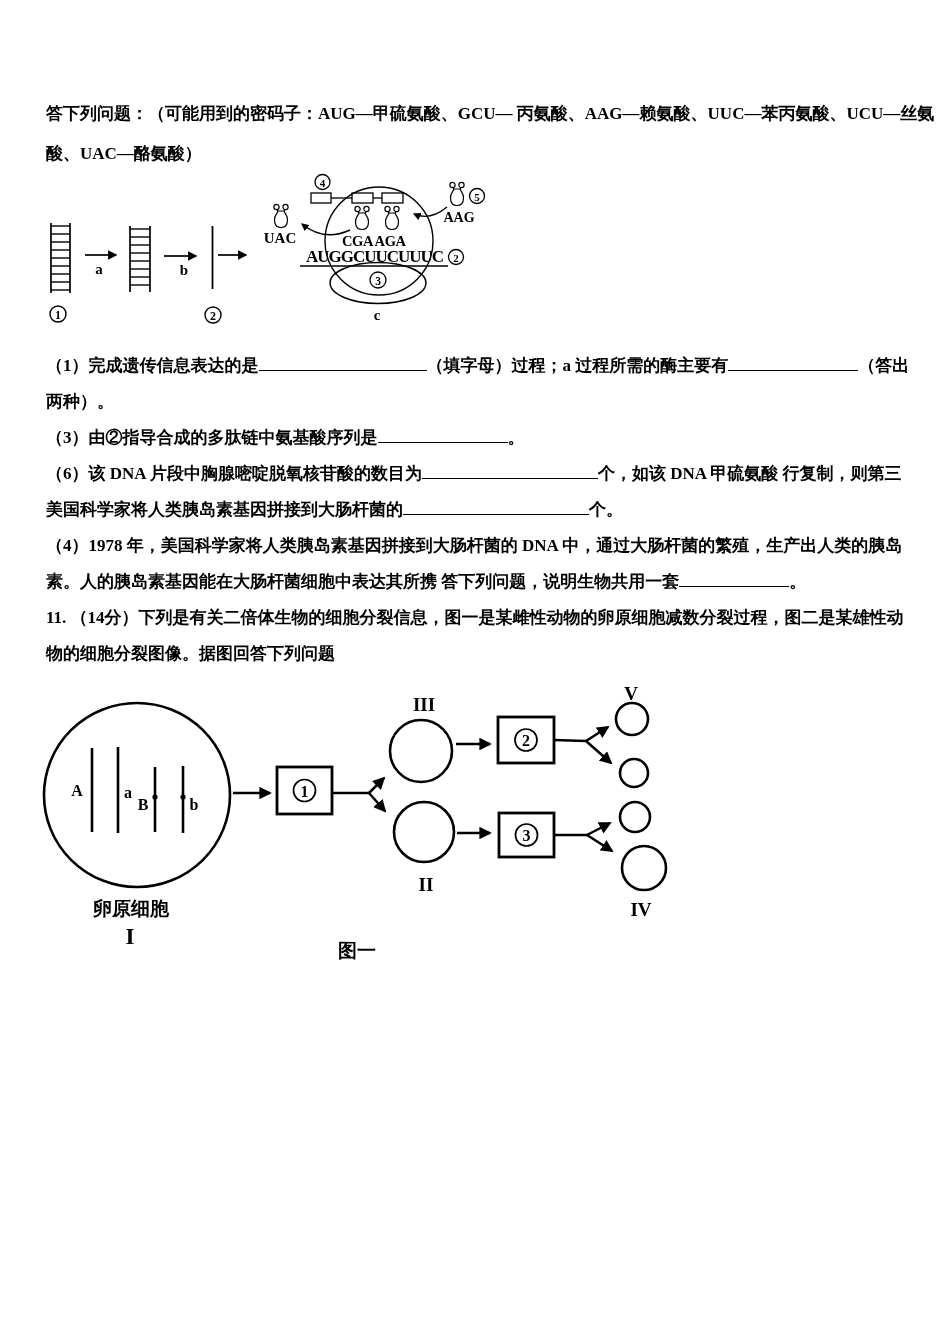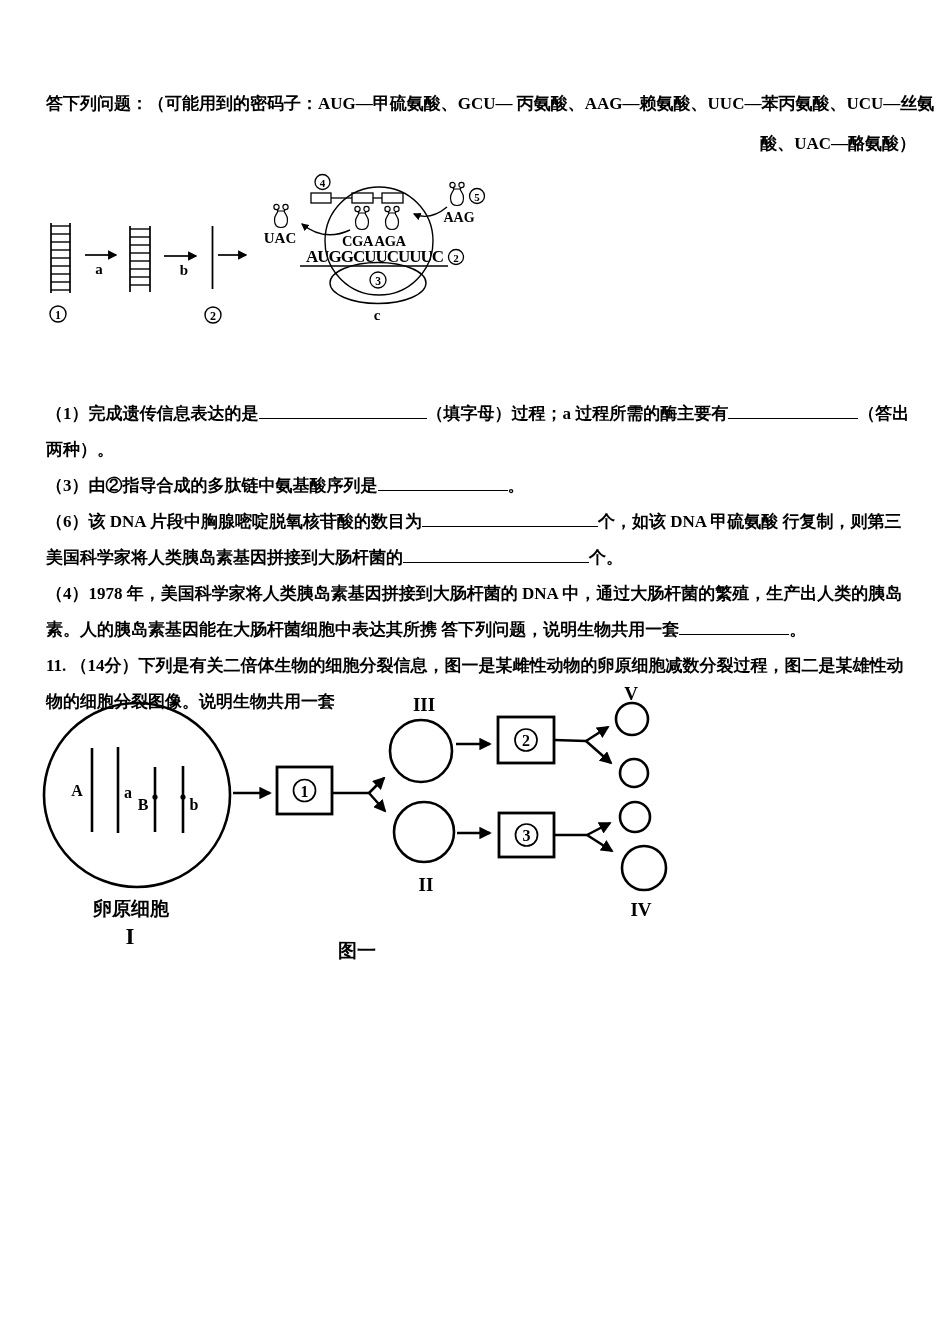--- a/index.html
+++ b/index.html
@@ -1,20 +1,20 @@
 <!DOCTYPE html>
 <html><head>
 <meta charset="utf-8">
 <style>
   html,body{margin:0;padding:0;background:#ffffff;}
   .page{position:relative;width:950px;height:1344px;background:#fff;overflow:hidden;
         font-family:"Liberation Serif","DejaVu Serif",serif;font-weight:bold;color:#000;}
   .textblock{position:absolute;left:46px;width:870px;font-size:17px;}
-  #intro{top:84px;line-height:40px;text-align:right;}
-  #questions{top:348px;line-height:36px;margin-top:48px;}
+  #intro{top:94px;line-height:40px;}
+  #questions{top:348px;line-height:36px;}
   .line{white-space:nowrap;}
   .blank{display:inline-block;height:0.95em;border-bottom:1.7px solid #000;}
   svg{position:absolute;overflow:visible;}
   svg text{font-family:"Liberation Serif","DejaVu Serif",serif;font-weight:bold;fill:#000;}
   .shape{fill:none;stroke:#000;}
 </style>
 </head>
 <body>
 
 <div class="page">
@@ -136,21 +136,21 @@
 
   <div id="questions" class="textblock">
     <div class="line"><span>（1）完成遗传信息表达的是</span><span class="blank" style="width:168px"></span><span>（填字母）过程；a 过程所需的酶主要有</span><span class="blank" style="width:130px"></span><span>（答出</span></div>
     <div class="line">两种）。</div>
     <div class="line"><span>（3）由②指导合成的多肽链中氨基酸序列是</span><span class="blank" style="width:130px"></span><span>。</span></div>
     <div class="line"><span>（6）该 DNA 片段中胸腺嘧啶脱氧核苷酸的数目为</span><span class="blank" style="width:176px"></span><span>个，如该 DNA 甲硫氨酸 行复制，则第三</span></div>
     <div class="line"><span>美国科学家将人类胰岛素基因拼接到大肠杆菌的</span><span class="blank" style="width:186px"></span><span>个。</span></div>
     <div class="line">（4）1978 年，美国科学家将人类胰岛素基因拼接到大肠杆菌的 DNA 中，通过大肠杆菌的繁殖，生产出人类的胰岛</div>
     <div class="line"><span>素。人的胰岛素基因能在大肠杆菌细胞中表达其所携 答下列问题，说明生物共用一套</span><span class="blank" style="width:110px"></span><span>。</span></div>
     <div class="line">11. （14分）下列是有关二倍体生物的细胞分裂信息，图一是某雌性动物的卵原细胞减数分裂过程，图二是某雄性动</div>
-    <div class="line">物的细胞分裂图像。说明生物共用一套</div>
+    <div class="line">物的细胞分裂图像。据图回答下列问题</div>
   </div>
 
   <svg id="diagram2" style="left:40px;top:683px" width="650" height="285" viewBox="40 683 650 285">
     <defs>
       <marker id="arr2" viewBox="0 0 10 10" refX="8.5" refY="5" markerWidth="5" markerHeight="5" orient="auto">
         <path d="M0,0 L10,5 L0,10 z" fill="#000"></path>
       </marker>
     </defs>
 
     <ellipse class="shape" cx="137" cy="795" rx="93" ry="92" stroke-width="2.6"></ellipse>

